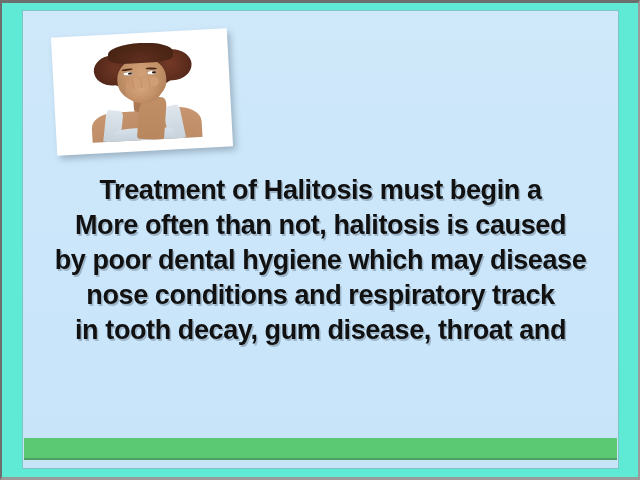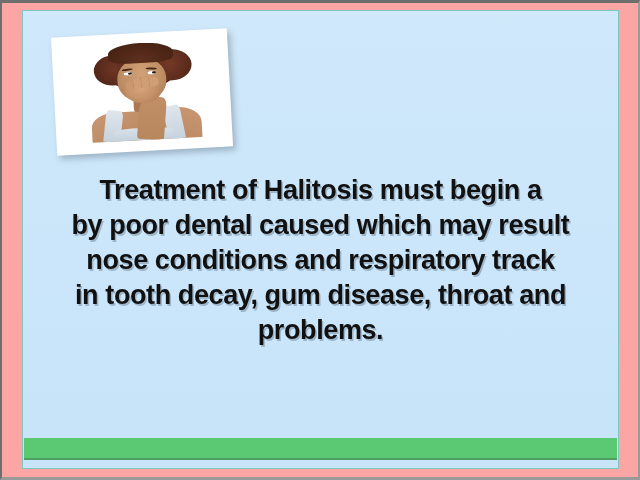--- a/index.html
+++ b/index.html
@@ -27,21 +27,21 @@
     border-bottom: 3px solid #9a9a9a;
   }
 
   
   .slide-paper {
     position: absolute;
     left: 0;
     top: 0;
     right: 0;
     bottom: 0;
-    background: #fca5a5;
+    background: #5eead4;
   }
 
   
   .slide-body {
     position: absolute;
     left: 20px;
     top: 7px;
     width: 597px;
     height: 459px;
     box-sizing: border-box;
@@ -307,23 +307,23 @@
             <div class="p-pupil-r"></div>
             <div class="p-arm"></div>
             <div class="p-hand"></div>
             <div class="p-fingers"></div>
           </div>
         </div>
       </div>
 
       <div class="slide-text">
         <span class="line">Treatment of  Halitosis must begin a</span>
-        <span class="line">by poor dental caused which may result</span>
+        <span class="line">More often than not, halitosis is caused</span>
+        <span class="line">by poor dental hygiene which may disease</span>
         <span class="line">nose conditions and respiratory track</span>
         <span class="line">in tooth decay, gum disease, throat and</span>
-        <span class="line">problems.</span>
       </div>
 
       <div class="footer-band"></div>
 
     </div>
   </div>
 </div>
 
 </body></html>

